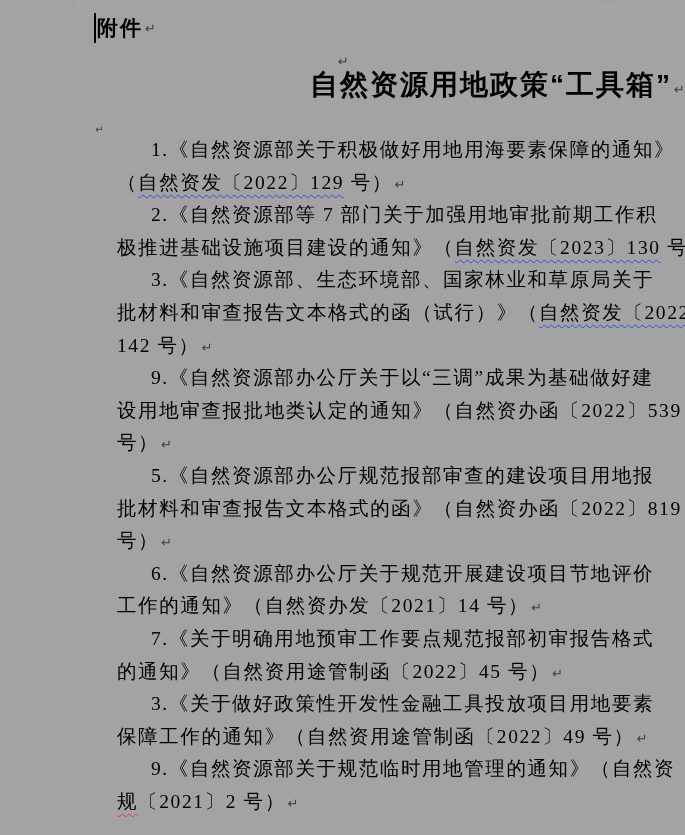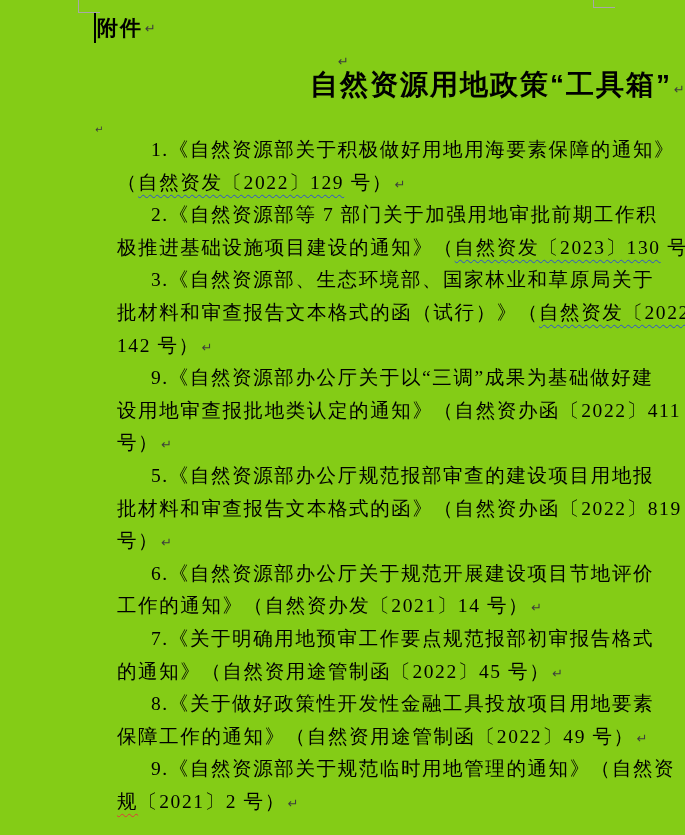--- a/index.html
+++ b/index.html
@@ -1,20 +1,20 @@
 <!DOCTYPE html>
 <html><head>
 <meta charset="utf-8">
 <style>
   html,body{margin:0;padding:0;}
   body{
     width:685px;height:835px;background:#ffffff;position:relative;overflow:hidden;
     font-family:"Liberation Serif","DejaVu Serif",serif;color:#000;
   }
-  .page{position:absolute;inset:0;background:#84cc16;}
+  .page{position:absolute;inset:0;background:#a3a3a3;}
 
   
   .crop{position:absolute;border-left:1px solid #a8a8a8;border-bottom:1px solid #a8a8a8;}
   .crop-tl{left:78px;top:0;width:21px;height:12px;}
   .crop-tr{left:593px;top:0;width:21px;height:7px;}
 
   
   .attachment-row{
     position:absolute;left:94px;top:11px;height:34px;display:flex;align-items:center;
     font-family:"Liberation Sans","DejaVu Sans",sans-serif;font-weight:700;
@@ -88,28 +88,28 @@
 
   <div class="text-area">
       <div class="doc-line indent"><span>1.《自然资源部关于积极做好用地用海要素保障的通知》</span></div>
       <div class="doc-line"><span>（</span><span class="wavy-blue">自然资发〔2022〕129</span><span> 号）</span><span class="pilcrow">↵</span></div>
       <div class="doc-line indent"><span>2.《自然资源部等 7 部门关于加强用地审批前期工作积</span></div>
       <div class="doc-line"><span>极推进基础设施项目建设的通知》（</span><span class="wavy-blue">自然资发〔2023〕130</span><span> 号）</span></div>
       <div class="doc-line indent"><span>3.《自然资源部、生态环境部、国家林业和草原局关于</span></div>
       <div class="doc-line"><span>批材料和审查报告文本格式的函（试行）》（</span><span class="wavy-blue">自然资发〔2022〕</span></div>
       <div class="doc-line"><span>142 号）</span><span class="pilcrow">↵</span></div>
       <div class="doc-line indent"><span>9.《自然资源部办公厅关于以“三调”成果为基础做好建</span></div>
-      <div class="doc-line"><span>设用地审查报批地类认定的通知》（自然资办函〔2022〕411</span></div>
+      <div class="doc-line"><span>设用地审查报批地类认定的通知》（自然资办函〔2022〕539</span></div>
       <div class="doc-line"><span>号）</span><span class="pilcrow">↵</span></div>
       <div class="doc-line indent"><span>5.《自然资源部办公厅规范报部审查的建设项目用地报</span></div>
       <div class="doc-line"><span>批材料和审查报告文本格式的函》（自然资办函〔2022〕819</span></div>
       <div class="doc-line"><span>号）</span><span class="pilcrow">↵</span></div>
       <div class="doc-line indent"><span>6.《自然资源部办公厅关于规范开展建设项目节地评价</span></div>
       <div class="doc-line"><span>工作的通知》（自然资办发〔2021〕14 号）</span><span class="pilcrow">↵</span></div>
       <div class="doc-line indent"><span>7.《关于明确用地预审工作要点规范报部初审报告格式</span></div>
       <div class="doc-line"><span>的通知》（自然资用途管制函〔2022〕45 号）</span><span class="pilcrow">↵</span></div>
-      <div class="doc-line indent"><span>8.《关于做好政策性开发性金融工具投放项目用地要素</span></div>
+      <div class="doc-line indent"><span>3.《关于做好政策性开发性金融工具投放项目用地要素</span></div>
       <div class="doc-line"><span>保障工作的通知》（自然资用途管制函〔2022〕49 号）</span><span class="pilcrow">↵</span></div>
       <div class="doc-line indent"><span>9.《自然资源部关于规范临时用地管理的通知》（自然资</span></div>
       <div class="doc-line"><span class="wavy-red">规</span><span>〔2021〕2 号）</span><span class="pilcrow">↵</span></div>
     </div>
 
 </div>
 
 </body></html>

